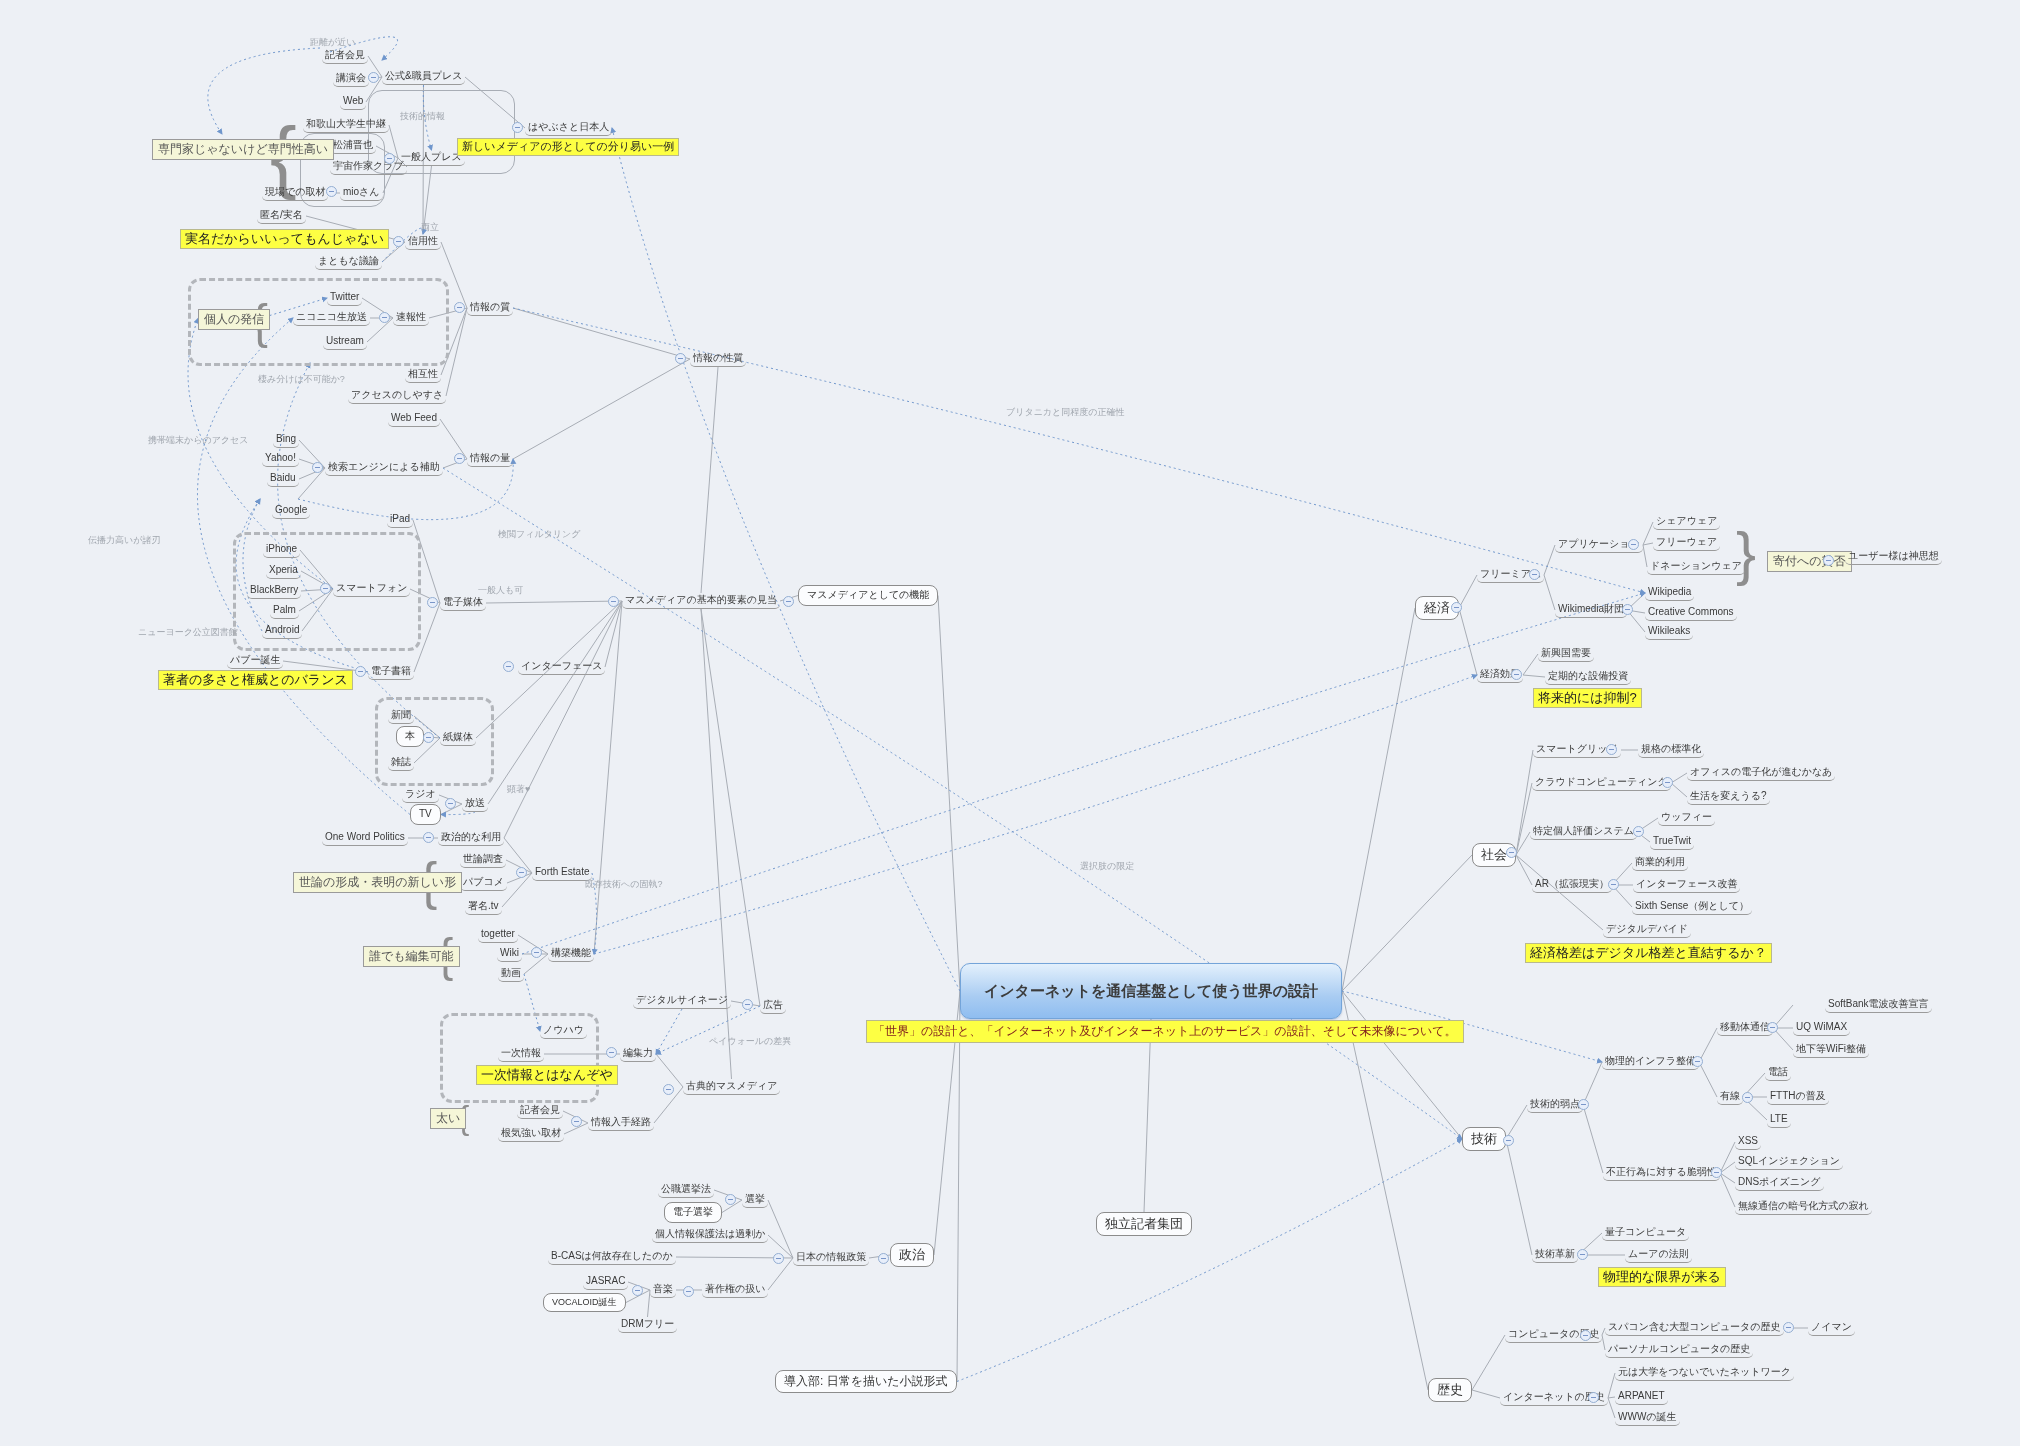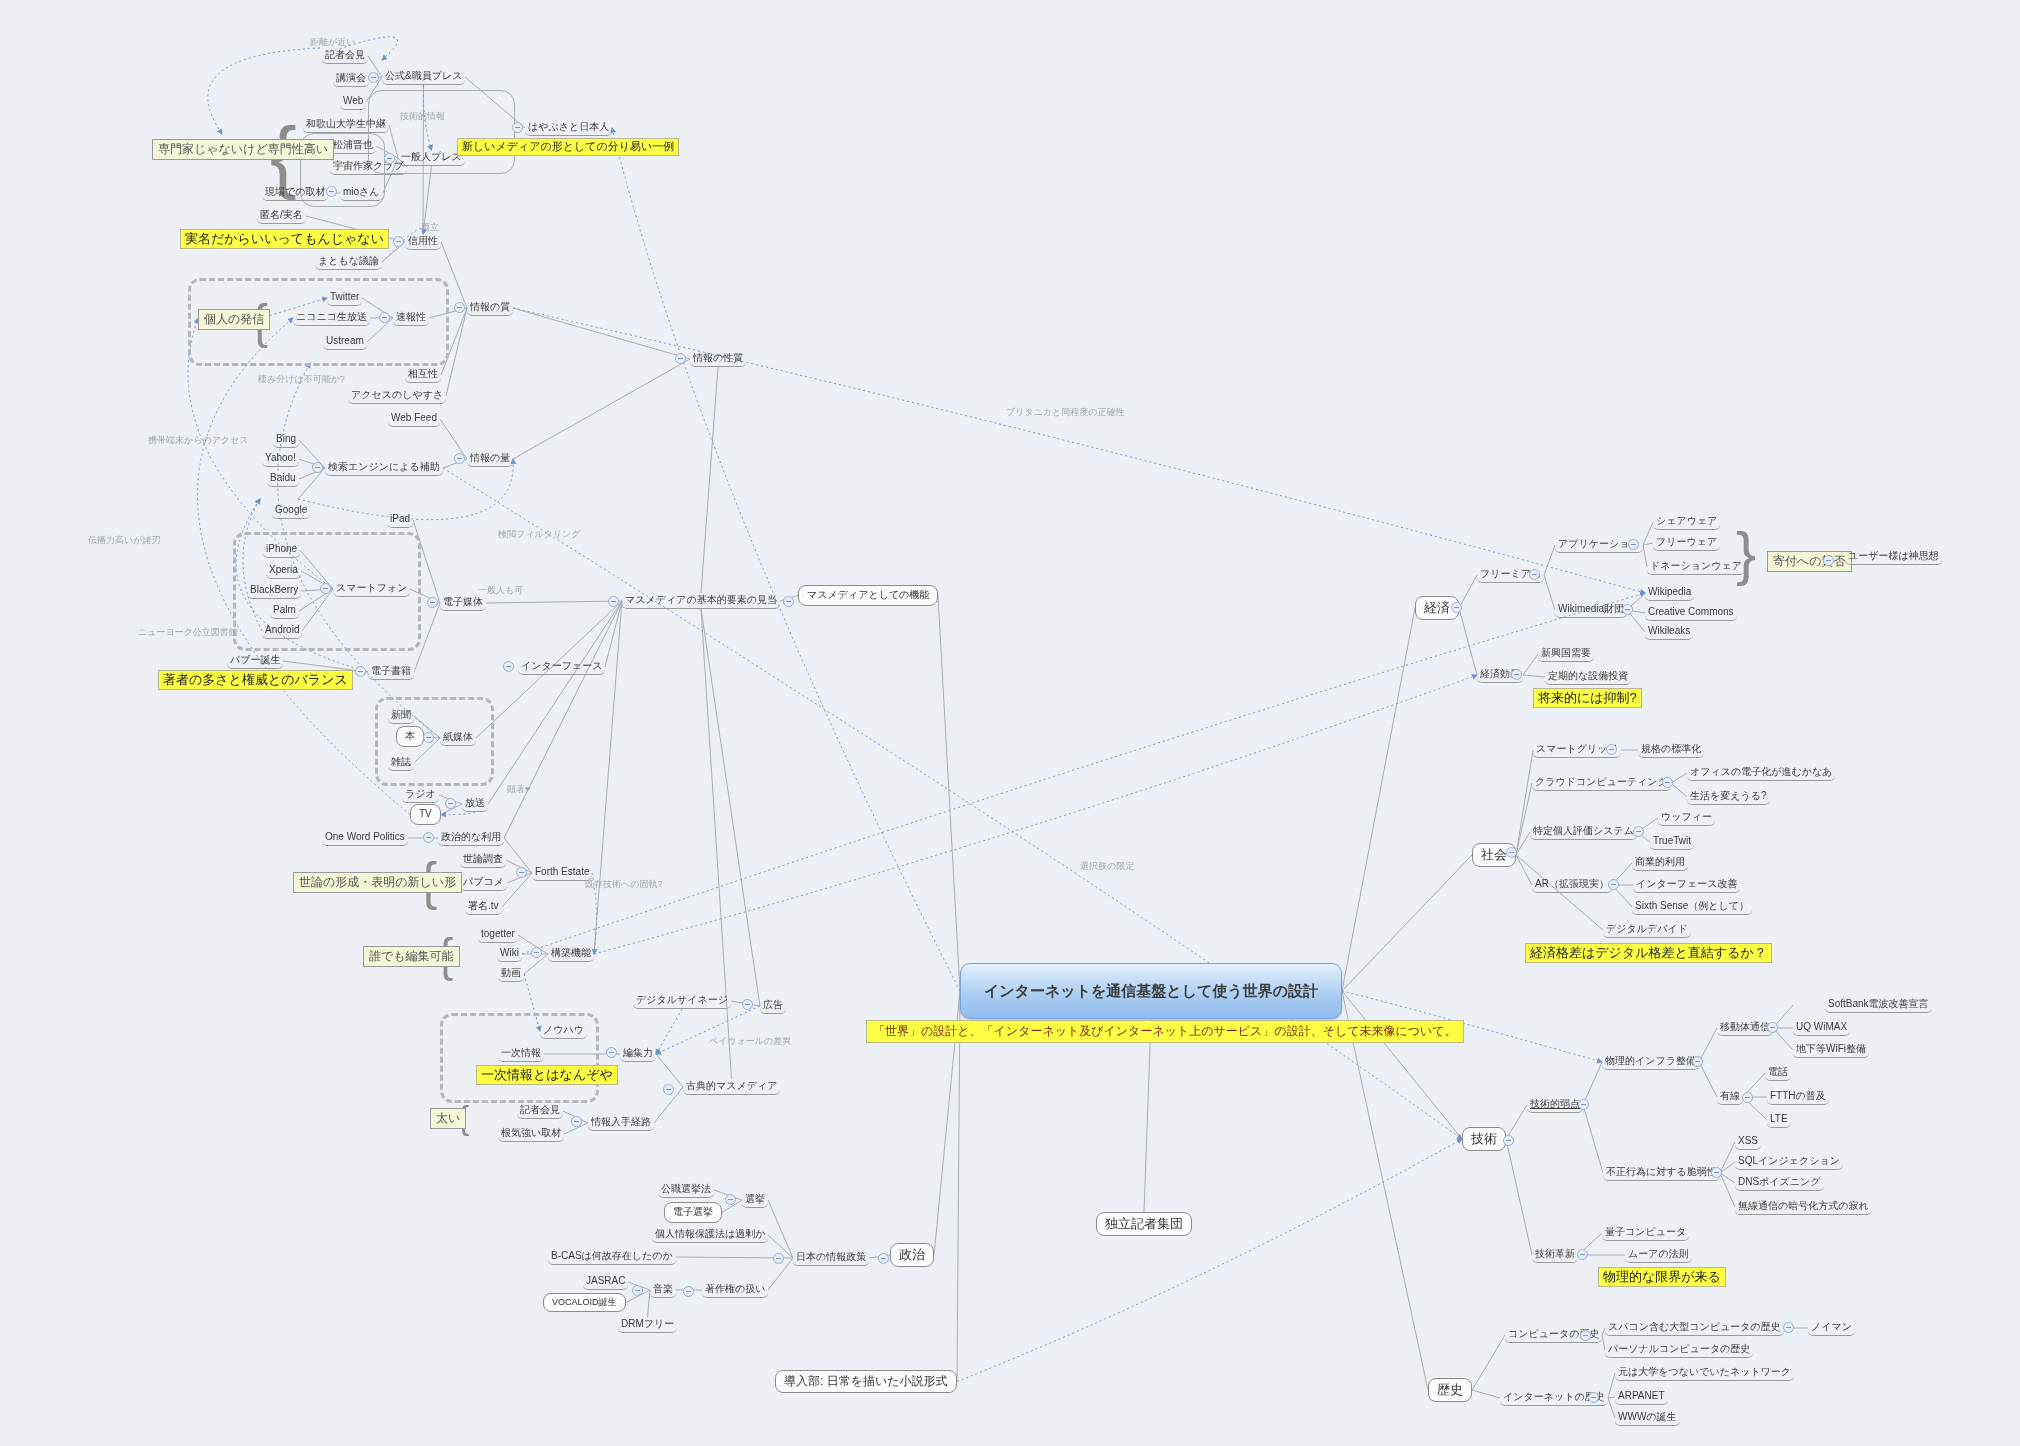--- a/index.html
+++ b/index.html
@@ -328,21 +328,21 @@
     <div class="n t-plain" style="left: 1530px; top: 824px;">特定個人評価システム</div>
     <div class="n t-plain" style="left: 1658px; top: 810px;">ウッフィー</div>
     <div class="n t-plain" style="left: 1650px; top: 834px;">TrueTwit</div>
     <div class="n t-plain" style="left: 1532px; top: 877px;">AR（拡張現実）</div>
     <div class="n t-plain" style="left: 1632px; top: 855px;">商業的利用</div>
     <div class="n t-plain" style="left: 1633px; top: 877px;">インターフェース改善</div>
     <div class="n t-plain" style="left: 1632px; top: 899px;">Sixth Sense（例として）</div>
     <div class="n t-plain" style="left: 1603px; top: 922px;">デジタルデバイド</div>
     <div class="n t-highlight" style="left: 1525px; top: 943px;">経済格差はデジタル格差と直結するか？</div>
     <div class="n t-box" style="left: 1462px; top: 1127px;">技術</div>
-    <div class="n t-plain" style="left: 1527px; top: 1097px; text-decoration: underline;">技術的弱点</div>
+    <div class="n t-plain" style="left: 1527px; top: 1097px;">技術的弱点</div>
     <div class="n t-plain" style="left: 1602px; top: 1054px;">物理的インフラ整備</div>
     <div class="n t-plain" style="left: 1717px; top: 1020px;">移動体通信</div>
     <div class="n t-plain" style="left: 1793px; top: 997px; margin-left: 32px;">SoftBank電波改善宣言</div>
     <div class="n t-plain" style="left: 1793px; top: 1020px;">UQ WiMAX</div>
     <div class="n t-plain" style="left: 1793px; top: 1042px;">地下等WiFi整備</div>
     <div class="n t-plain" style="left: 1717px; top: 1089px;">有線</div>
     <div class="n t-plain" style="left: 1765px; top: 1065px;">電話</div>
     <div class="n t-plain" style="left: 1767px; top: 1089px;">FTTHの普及</div>
     <div class="n t-plain" style="left: 1767px; top: 1112px;">LTE</div>
     <div class="n t-plain" style="left: 1603px; top: 1165px;">不正行為に対する脆弱性</div>

